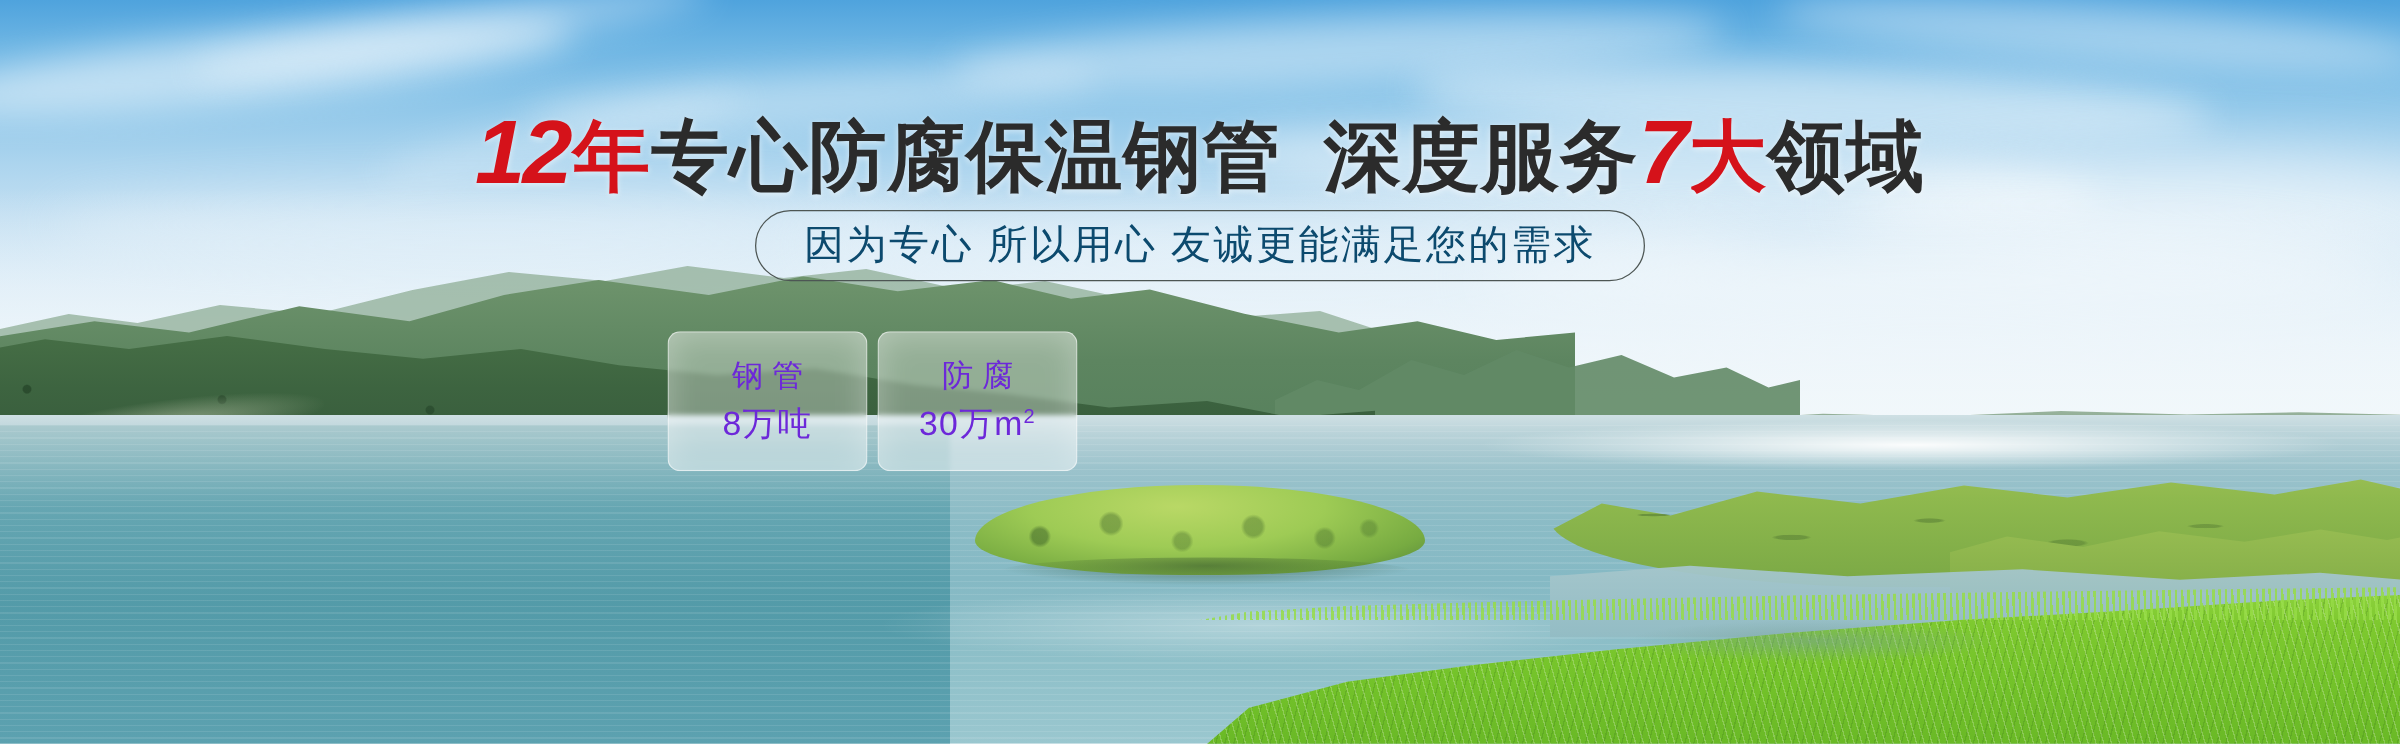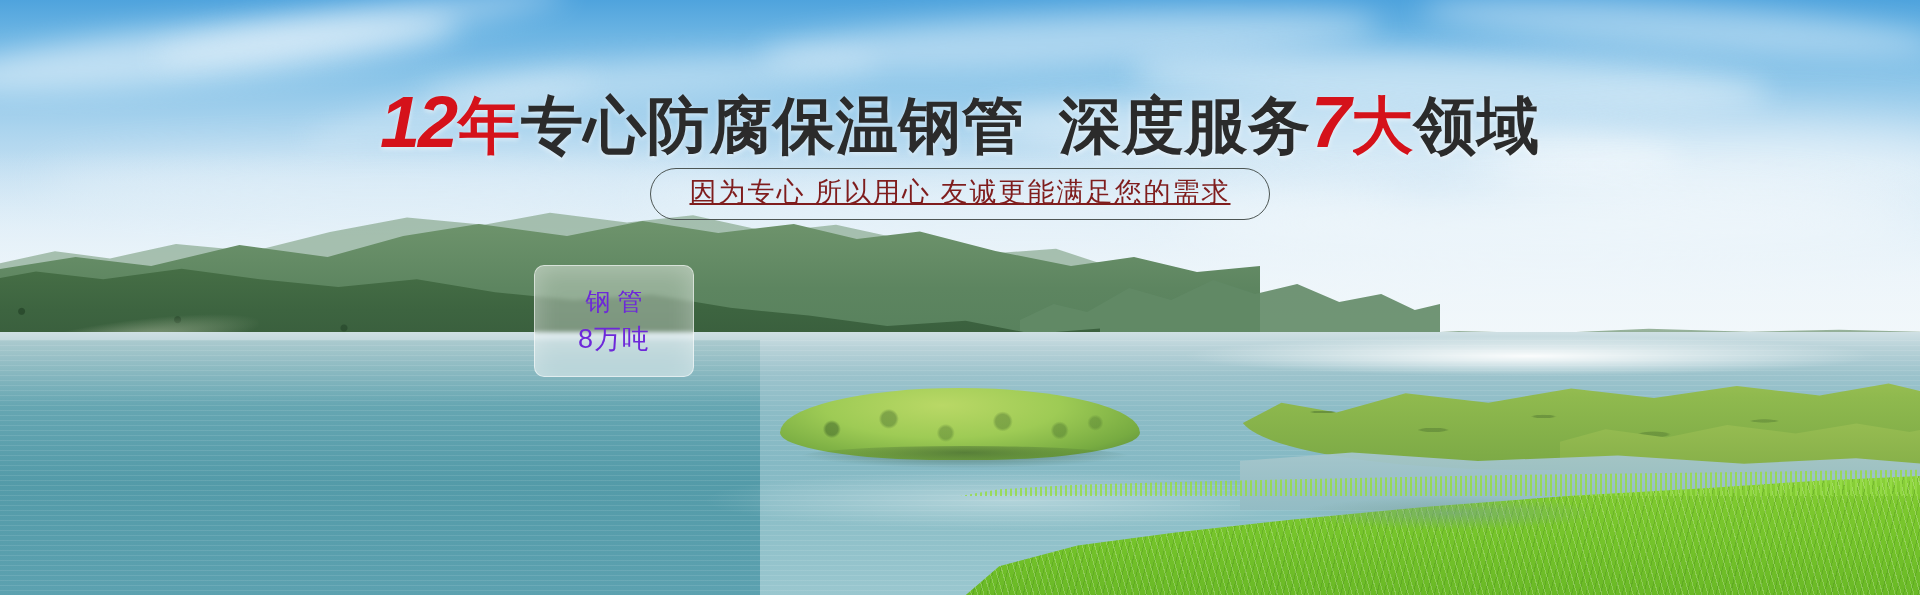--- a/index.html
+++ b/index.html
@@ -241,27 +241,26 @@
 
   .subtitle-wrap{
     position:absolute;left:0;top:168px;width:1920px;
     text-align:center;
   }
   .subtitle{
     display:inline-block;
     border:1.6px solid #4d5654;
     border-radius:30px;
     padding:9px 38px 11px 38px;
-    font-size:27px;
-    color:#7f1d1d;
+    font-size:32px;
+    color:#0c4a6e;
     letter-spacing:2px;
     line-height:1.1;
     white-space:nowrap;
     background:transparent;
-    text-decoration:underline;
   }
 
   
   .cards{
     position:absolute;left:534px;top:265px;
     display:flex;
     gap:8px;
   }
   .card{
     width:158px;height:110px;
@@ -350,17 +349,21 @@
     <div class="subtitle">因为专心 所以用心  友诚更能满足您的需求</div>
   </div>
 
   <div class="cards">
 
     <div class="card">
       <div class="k">钢管</div>
       <div class="v"><span>8万吨</span></div>
     </div>
 
+    <div class="card">
+      <div class="k">防腐</div>
+      <div class="v"><span>30万m</span><sup>2</sup></div>
+    </div>
 
 
   </div>
 
 </div>
 
 </body></html>

